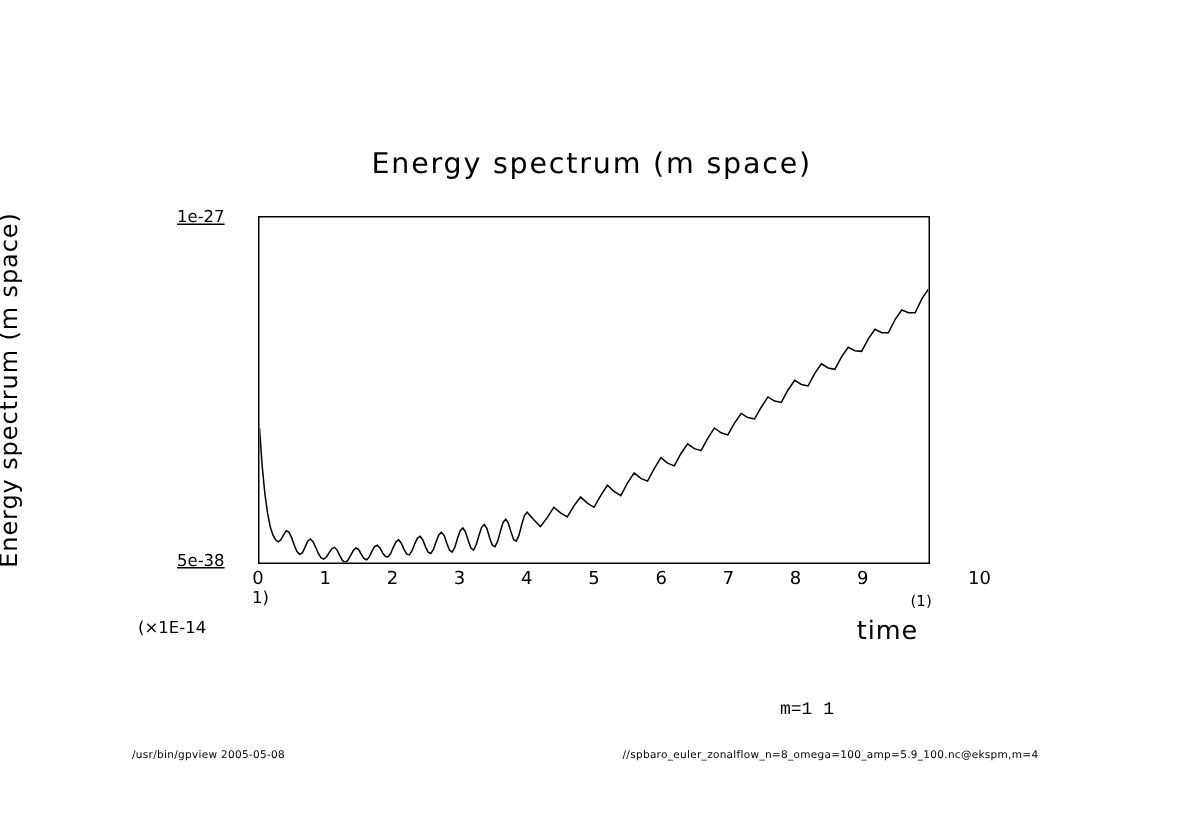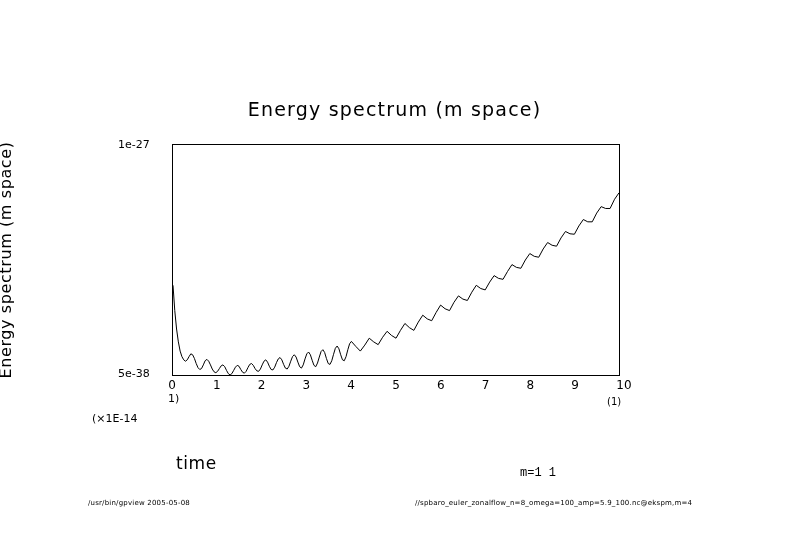--- a/index.html
+++ b/index.html
@@ -61,35 +61,35 @@
     transform-origin: 130px 130px;
     text-align: center;
     font-size: 16px;
     letter-spacing: 0.6px;
     white-space: nowrap;
   }
 
   
   .xlabel {
     position: absolute;
-    left: 176px;
+    left: 164px;
     top: 411px;
     width: 448px;
-    text-align: left;
+    text-align: right;
     font-size: 17px;
     letter-spacing: 0.6px;
-    margin-top: 42px;
   }
 
   
   .ytick {
     position: absolute;
     font-size: 11px;
     white-space: nowrap;
     text-align: right;
+    text-decoration: underline;
   }
   .ytick.top  { left: 118px; top: 138px; }
   .ytick.bot  { left: 118px; top: 367px; }
 
   .xtick {
     position: absolute;
     font-size: 12px;
     text-align: center;
     width: 20px;
     top: 378px;
@@ -165,21 +165,21 @@
       <div class="xtick" style="left: 162px;">0</div>
       <div class="xtick" style="left: 206.8px;">1</div>
       <div class="xtick" style="left: 251.6px;">2</div>
       <div class="xtick" style="left: 296.4px;">3</div>
       <div class="xtick" style="left: 341.2px;">4</div>
       <div class="xtick" style="left: 386px;">5</div>
       <div class="xtick" style="left: 430.8px;">6</div>
       <div class="xtick" style="left: 475.6px;">7</div>
       <div class="xtick" style="left: 520.4px;">8</div>
       <div class="xtick" style="left: 565.2px;">9</div>
-      <div class="xtick" style="left: 614px;">10</div>
+      <div class="xtick" style="left: 643px;">10</div>
     </div>
 
   <div class="axis-note-left">(×1E-14</div>
   <div class="axis-note-left-paren">1)</div>
   <div class="axis-note-right">(1)</div>
 
   <div class="xlabel">time</div>
 
   <div class="annotation">m=1 1</div>
 

